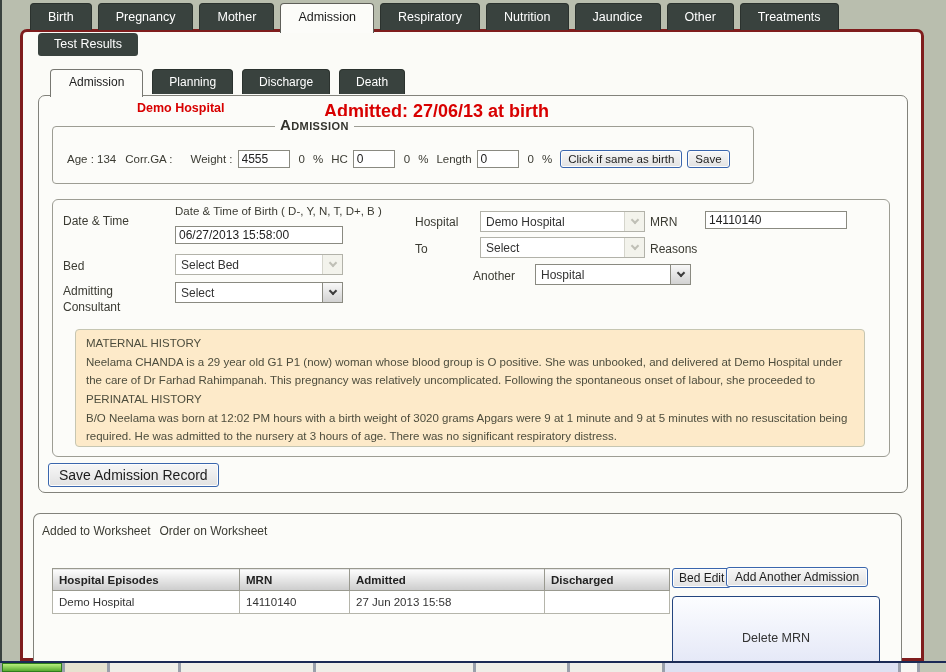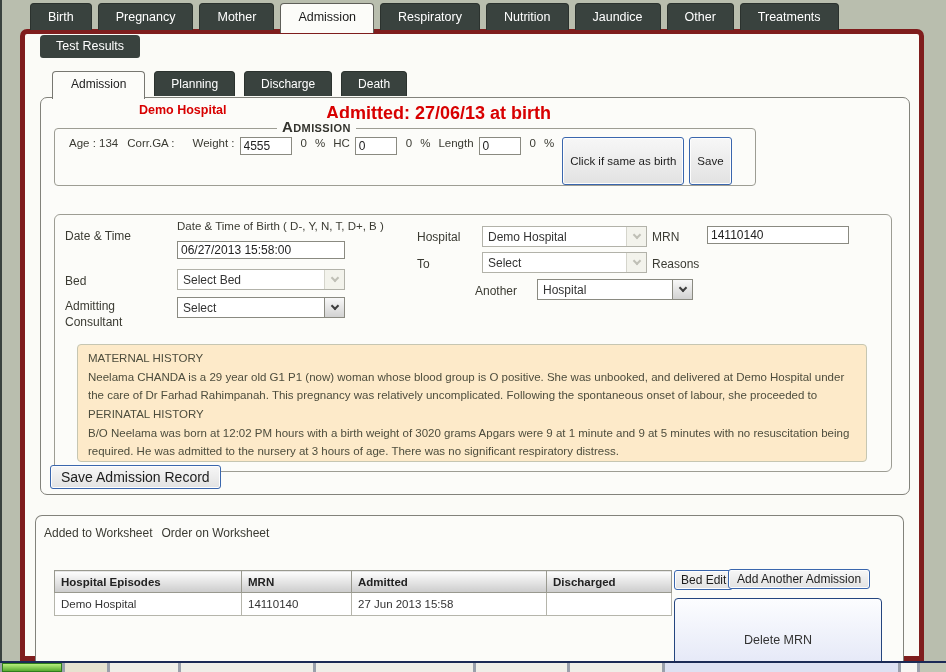--- a/index.html
+++ b/index.html
@@ -20,21 +20,21 @@
     border-radius:4px 4px 0 0; white-space:nowrap;
   }
   .tab.active {
     background:#fcfcf9; color:#1b1b1b; border-color:#5f5f59;
     padding-bottom:8px; margin-bottom:-3px; z-index:5;
   }
 
   
   .main-panel {
     position:absolute; left:20px; top:29px; width:904px; height:632px;
-    background:#fbfbf7; border:5px solid #7f1d1d; border-radius:7px 7px 0 0; z-index:2;
+    background:#fbfbf7; border:3px solid #7f1d1d; border-radius:7px 7px 0 0; z-index:2;
   }
   .tab-test {
     position:absolute; left:15px; top:1px;
     background:#39423e; color:#fff; font-size:12.5px; line-height:15px;
     padding:4px 16px 4px; border-radius:4px 4px 3px 3px; white-space:nowrap;
   }
 
   
   .sub-tabs { position:absolute; left:27px; top:37px; display:flex; gap:9px; z-index:3; }
   .subtab {
@@ -56,39 +56,39 @@
   .red-admitted { position:absolute; left:285px; top:5px; color:#d80000; font-weight:bold; font-size:18px; }
 
   .adm-fieldset {
     position:absolute; left:13px; top:30px; width:702px; height:58px;
     border:1px solid #9d9d94; border-radius:4px;
   }
   .adm-legend {
     position:absolute; left:222px; top:-11px; background:#fcfcf9; padding:0 5px;
     font-weight:bold; font-size:15px; font-variant:small-caps; letter-spacing:.4px; color:#33332d;
   }
-  .adm-row { display:flex; height:100%; padding-top:8px; font-size:11.5px; color:#3b3b33; }
+  .adm-row { display:flex; align-items:center; height:100%; padding-top:8px; font-size:11.5px; color:#3b3b33; }
   .adm-row .m14{margin-left:14px}.adm-row .m16{margin-left:9px}.adm-row .m18{margin-left:18px}
   .adm-row .m8{margin-left:8px}.adm-row .m5{margin-left:5px}
 
   .tbox {
     border:1px solid #8a8a81; background:#fff; font-size:12px; color:#222;
     height:18px; padding:1px 3px; font-family:inherit;
   }
   .btn {
     font-family:inherit; font-size:11.5px; color:#1c1c1c; white-space:nowrap;
     padding:2px 7px; background:linear-gradient(#f7f7f7,#e2e2e2);
     border:1px solid #3a66ad; border-radius:3px; box-shadow:inset 0 0 0 1px #fdfdfd;
     cursor:default;
   }
 
   
   .group-box {
     position:absolute; left:13px; top:103px; width:838px; height:258px;
-    border:1px solid #9d9d94; border-radius:6px;margin-top:13px;
+    border:1px solid #9d9d94; border-radius:6px;
   }
   .lbl { position:absolute; font-size:12px; color:#3b3b33; white-space:nowrap; }
   .lbl.wrap { white-space:normal; }
 
   .combo {
     position:absolute; height:21px; border:1px solid #8a8a81; background:#fff;
     display:flex; align-items:stretch;
   }
   .combo .ct { flex:1; font-size:12px; color:#333; padding:3px 0 0 5px; white-space:nowrap; overflow:hidden; }
   .combo .cb {

